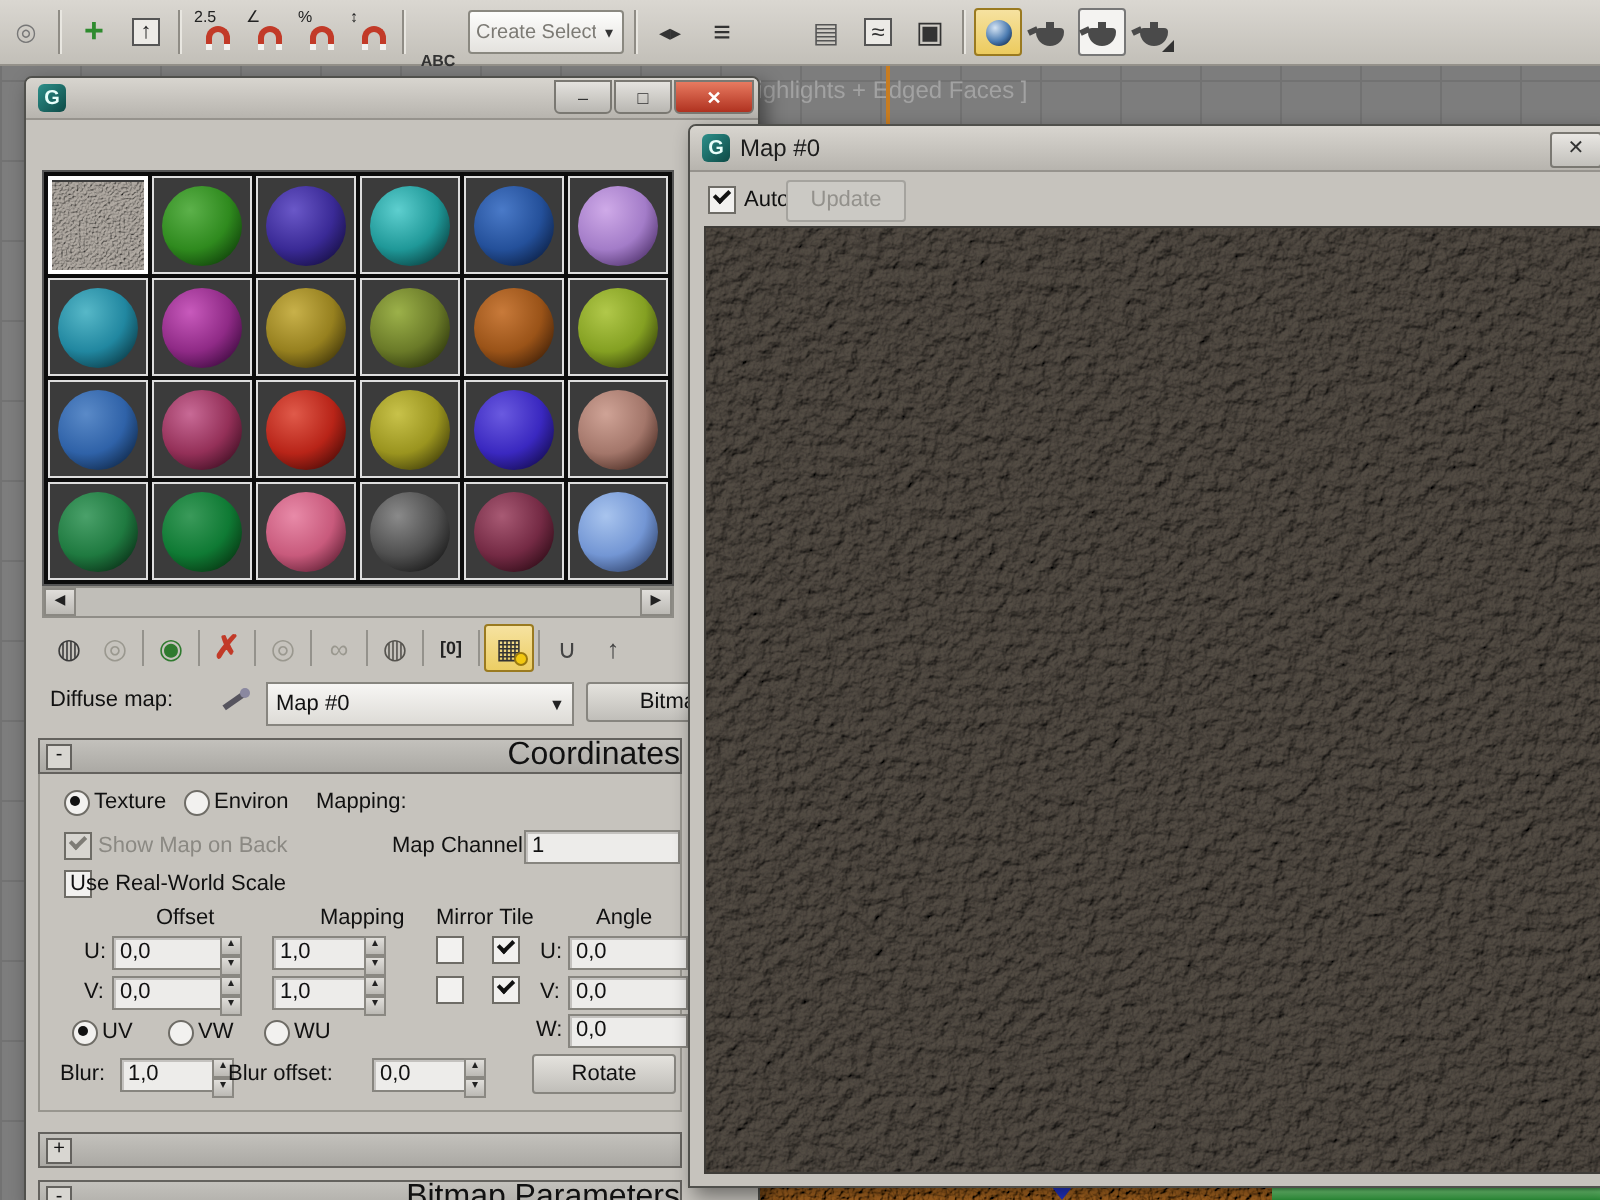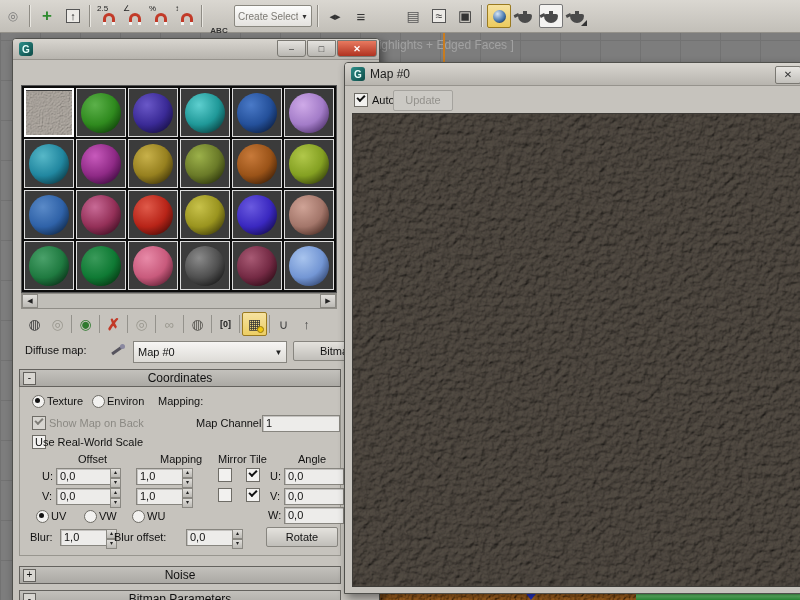--- a/index.html
+++ b/index.html
@@ -70,21 +70,21 @@
   .cb.disabled{background:#d7d5d0}
   .cb.disabled.checked::after{border-color:#7e7c76}
   .radio{width:11px;height:11px;border-radius:50%;background:#f2f1ef;border:1px solid #6e6c66;position:relative;display:inline-block}
   .radio.on::after{content:"";position:absolute;left:2px;top:2px;width:5px;height:5px;border-radius:50%;background:#111}
   .lbl{font-size:11px;color:#111;white-space:nowrap}
   .lbl.dim{color:#8b8983}
   .rhead{height:16px;background:linear-gradient(#c3c1bc,#abA9a4);border:1px solid #64625e;
     display:flex;align-items:center;position:relative}
   .rhead .pm{position:absolute;left:3px;top:2px;width:11px;height:11px;border:1px solid #64625e;background:#d8d6d1;
     font-size:10px;line-height:10px;text-align:center;color:#111}
-  .rhead .rt{flex:1;text-align:center;font-size:12px;color:#111}
+  .rhead .rt{flex:1;text-align:right;font-size:16px;color:#111}
   
   #me-win{left:12px;top:38px;width:366px;height:562px;z-index:10;border-radius:4px 4px 0 0}
   .menubar{position:absolute;left:3px;top:22px;width:358px;height:20px;background:#cdcac4;
     border:1px solid #a9a7a1;display:flex;align-items:center}
   .menu-item{font-size:12px;color:#111;padding:0 11px}
   #slot-grid{position:absolute;left:8px;top:46px;display:grid;grid-template-columns:repeat(6,50px);
     grid-auto-rows:49px;gap:2px;background:#0c0c0c;padding:2px;border:1px solid #555}
   .slot{background:#3b3b3b;border:1px solid #dedede;display:flex;align-items:center;justify-content:center;position:relative;overflow:hidden}
   .slot.sel{border:2px solid #ffffff}
   .sphere{width:40px;height:40px;border-radius:50%}
@@ -460,21 +460,20 @@
       <div class="fld abs" style="left:166px;top:142px;width:42px">0,0</div>
       <span class="spin abs" style="left:212px;top:142px">
           <i>▴</i>
           <i>▾</i>
         </span>
       <div class="btn abs" style="left:246px;top:140px;width:70px;height:18px;line-height:18px">Rotate</div>
     </div>
 
     <div class="rhead" style="margin-top:10px">
       <span class="pm">+</span>
-      <span class="rt">Noise</span>
     </div>
     <div class="rhead" style="margin-top:6px">
       <span class="pm">-</span>
       <span class="rt">Bitmap Parameters</span>
     </div>
   </div>
 </div>
 
 <div class="win" id="map-win">
   <div class="titlebar">

